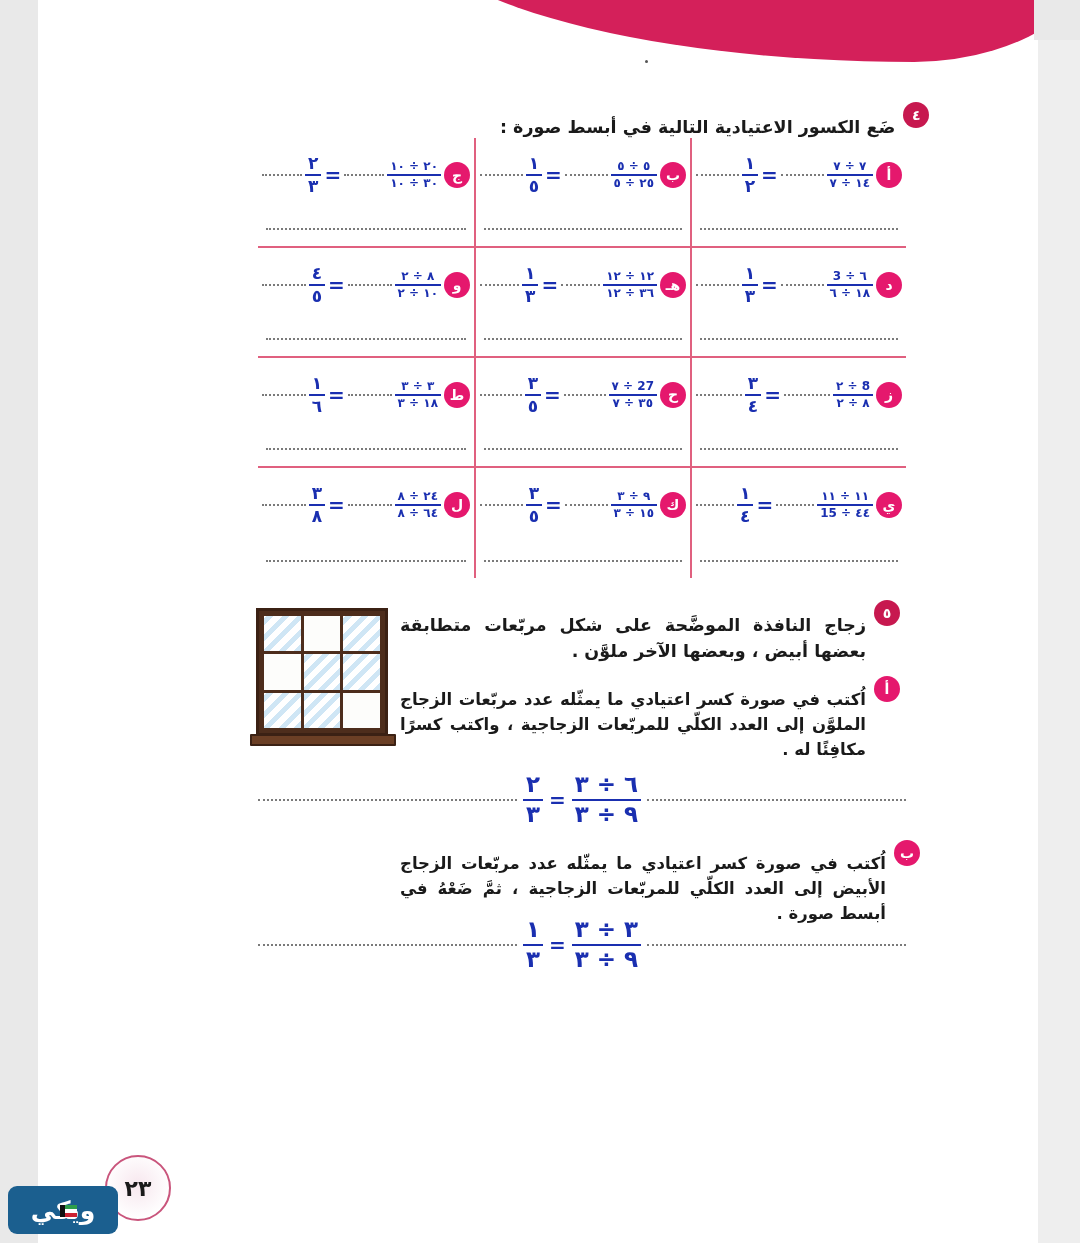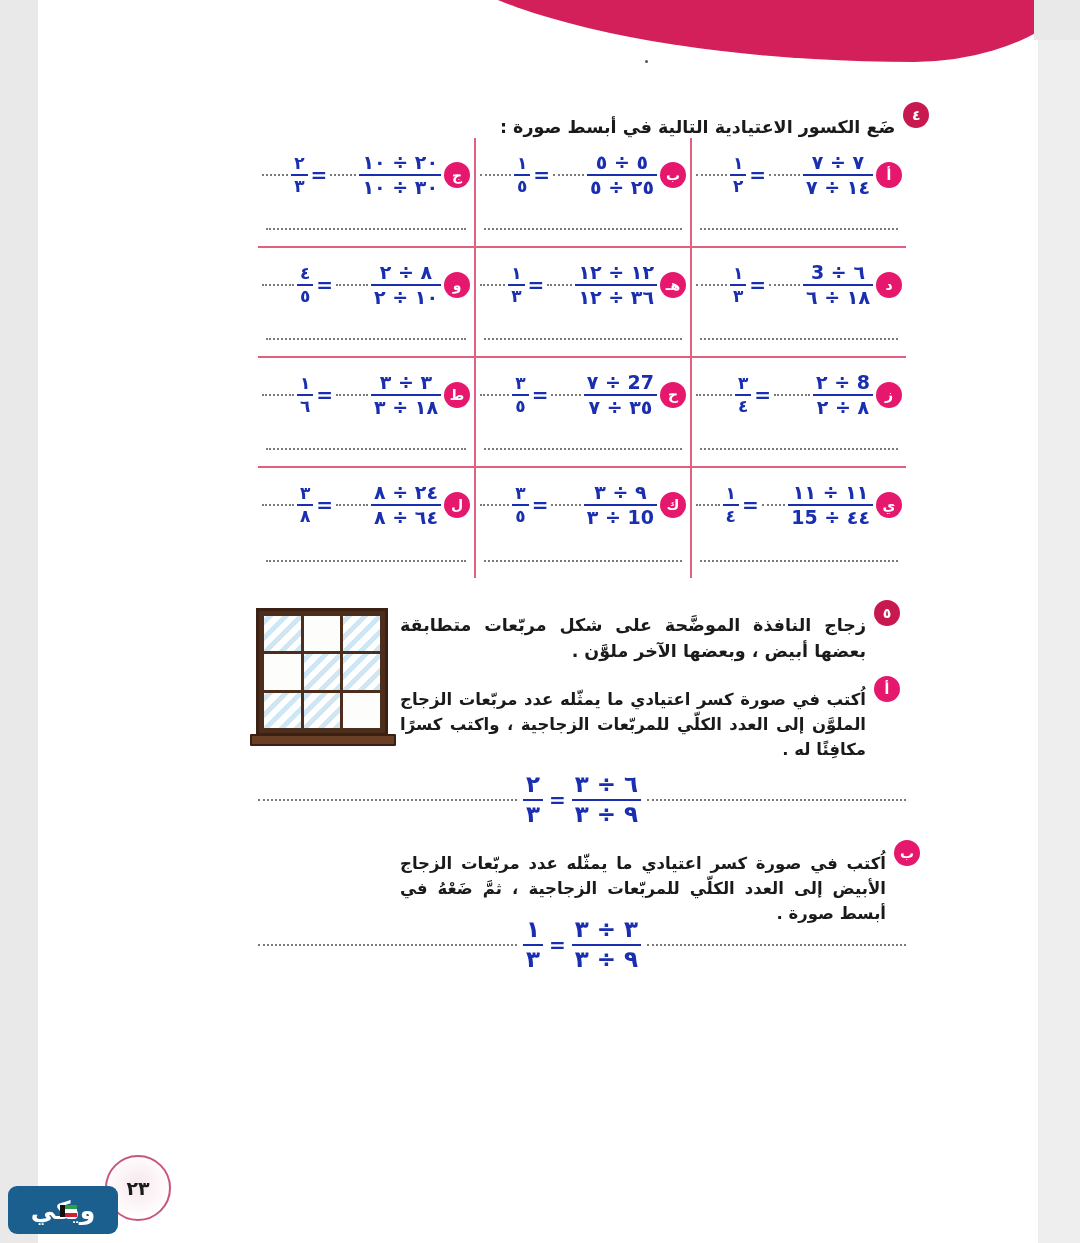--- a/index.html
+++ b/index.html
@@ -155,21 +155,21 @@
     font-weight: bold;
     flex: 0 0 auto;
   }
 
   
   .frac {
     display: inline-flex;
     flex-direction: column;
     align-items: center;
     color: #1a2fb0;
-    font-size: 19px;
+    font-size: 12px;
     font-weight: bold;
     line-height: 1.12;
     flex: 0 0 auto;
   }
   .frac .num, .frac .den {
     display: block;
     white-space: nowrap;
     padding: 0 3px;
     direction: rtl;
   }
@@ -272,21 +272,21 @@
   #page-number {
     position: absolute;
     left: 105px; top: 1155px;
     width: 66px; height: 66px;
     border: 2px solid #c9557c;
     border-radius: 50%;
     display: flex;
     align-items: center;
     justify-content: center;
     color: #1a1a1a;
-    font-size: 19px;
+    font-size: 22px;
     font-weight: bold;
     background: radial-gradient(circle at 50% 45%, #f7e7ee 0%, #ffffff 72%);
   }
 
   
   #wiki-logo {
     position: absolute;
     left: 8px; top: 1186px;
     width: 110px; height: 48px;
     background: #1b5f8f;
@@ -523,21 +523,21 @@
         <span class="cell-dots-lead"></span>
       </div>
       <div class="cell-underline"></div>
     </div>
     <div class="cell row-last">
       <div class="cell-inner">
         <span class="badge">ك</span>
         <span class="frac">
           <span class="num">٩ ÷ ٣</span>
           <span class="bar"></span>
-          <span class="den">10 ÷ ٣</span>
+          <span class="den">١٥ ÷ ٣</span>
         </span>
         <span class="cell-dots-lead"></span>
         <span class="eq-sign">=</span>
         <span class="frac small">
           <span class="num">٣</span>
           <span class="bar"></span>
           <span class="den">٥</span>
         </span>
         <span class="cell-dots-lead"></span>
       </div>

